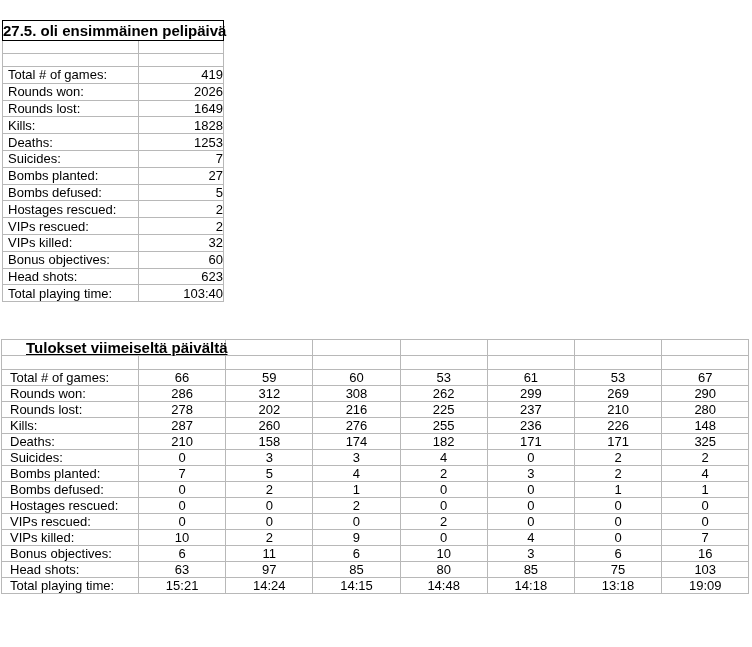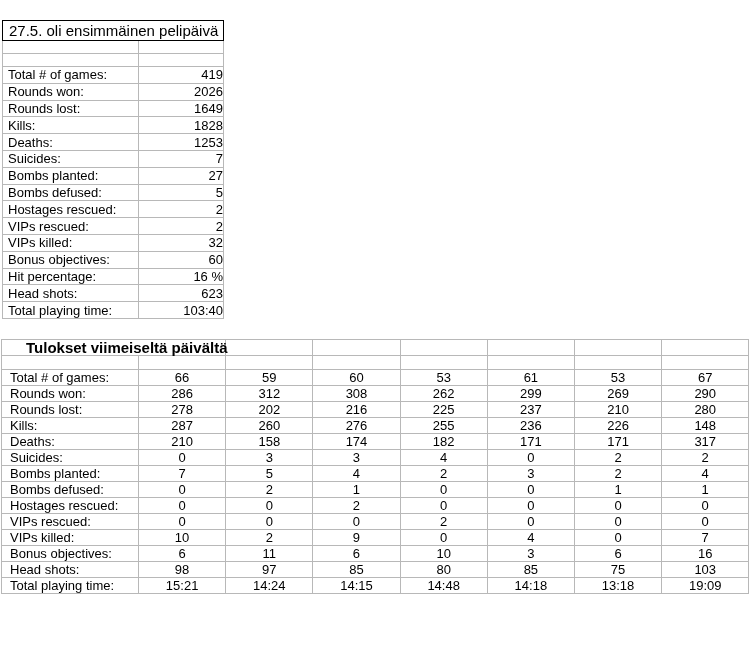--- a/index.html
+++ b/index.html
@@ -37,42 +37,42 @@
   .t1 {
     position: absolute;
     left: 2px;
     top: 20px;
     width: 221px;
     border: 1px solid #000000;
   }
   .t1 td { border: 1px solid #b8b8b8; height: 15.8px; }
   .t1 tr.title-row td {
     border: 1px solid #000000;
-    font-weight: normal;
+    font-weight: bold;
     font-size: 15px;
     height: 19px;
-    padding-left: 6px;
   }
   .t1 tr.spacer-row td { height: 12px; }
   .t1 td.lbl { padding-left: 5px; text-align: left; }
   .t1 td.val { text-align: right; }
 
   
   .t2 {
     position: absolute;
     left: 1px;
     top: 339px;
     width: 747px;
   }
   .t2 td { border: 1px solid #b8b8b8; height: 15px; }
   .t2 tr.title-row td {
     font-weight: bold;
     font-size: 15px;
     padding-left: 24px;
     text-align: left;
+    text-decoration: underline;
   }
   .t2 tr.spacer-row td { height: 13px; }
   .t2 td.lbl { padding-left: 8px; text-align: left; }
   .t2 td.val { text-align: center; }
   .t2 td.colhead { text-align: center; }
 </style>
 </head>
 <body>
 
 <div class="canvas">
@@ -135,24 +135,20 @@
           <td class="lbl">VIPs rescued:</td>
           <td class="val">2</td>
         </tr>
         <tr>
           <td class="lbl">VIPs killed:</td>
           <td class="val">32</td>
         </tr>
         <tr>
           <td class="lbl">Bonus objectives:</td>
           <td class="val">60</td>
-        </tr>
-        <tr>
-          <td class="lbl">Hit percentage:</td>
-          <td class="val">16 %</td>
         </tr>
         <tr>
           <td class="lbl">Head shots:</td>
           <td class="val">623</td>
         </tr>
         <tr>
           <td class="lbl">Total playing time:</td>
           <td class="val">103:40</td>
         </tr>
       </tbody>
@@ -231,21 +227,21 @@
           <td class="val">148</td>
         </tr>
         <tr>
           <td class="lbl">Deaths:</td>
           <td class="val">210</td>
           <td class="val">158</td>
           <td class="val">174</td>
           <td class="val">182</td>
           <td class="val">171</td>
           <td class="val">171</td>
-          <td class="val">317</td>
+          <td class="val">325</td>
         </tr>
         <tr>
           <td class="lbl">Suicides:</td>
           <td class="val">0</td>
           <td class="val">3</td>
           <td class="val">3</td>
           <td class="val">4</td>
           <td class="val">0</td>
           <td class="val">2</td>
           <td class="val">2</td>
@@ -305,21 +301,21 @@
           <td class="val">6</td>
           <td class="val">11</td>
           <td class="val">6</td>
           <td class="val">10</td>
           <td class="val">3</td>
           <td class="val">6</td>
           <td class="val">16</td>
         </tr>
         <tr>
           <td class="lbl">Head shots:</td>
-          <td class="val">98</td>
+          <td class="val">63</td>
           <td class="val">97</td>
           <td class="val">85</td>
           <td class="val">80</td>
           <td class="val">85</td>
           <td class="val">75</td>
           <td class="val">103</td>
         </tr>
         <tr>
           <td class="lbl">Total playing time:</td>
           <td class="val">15:21</td>

